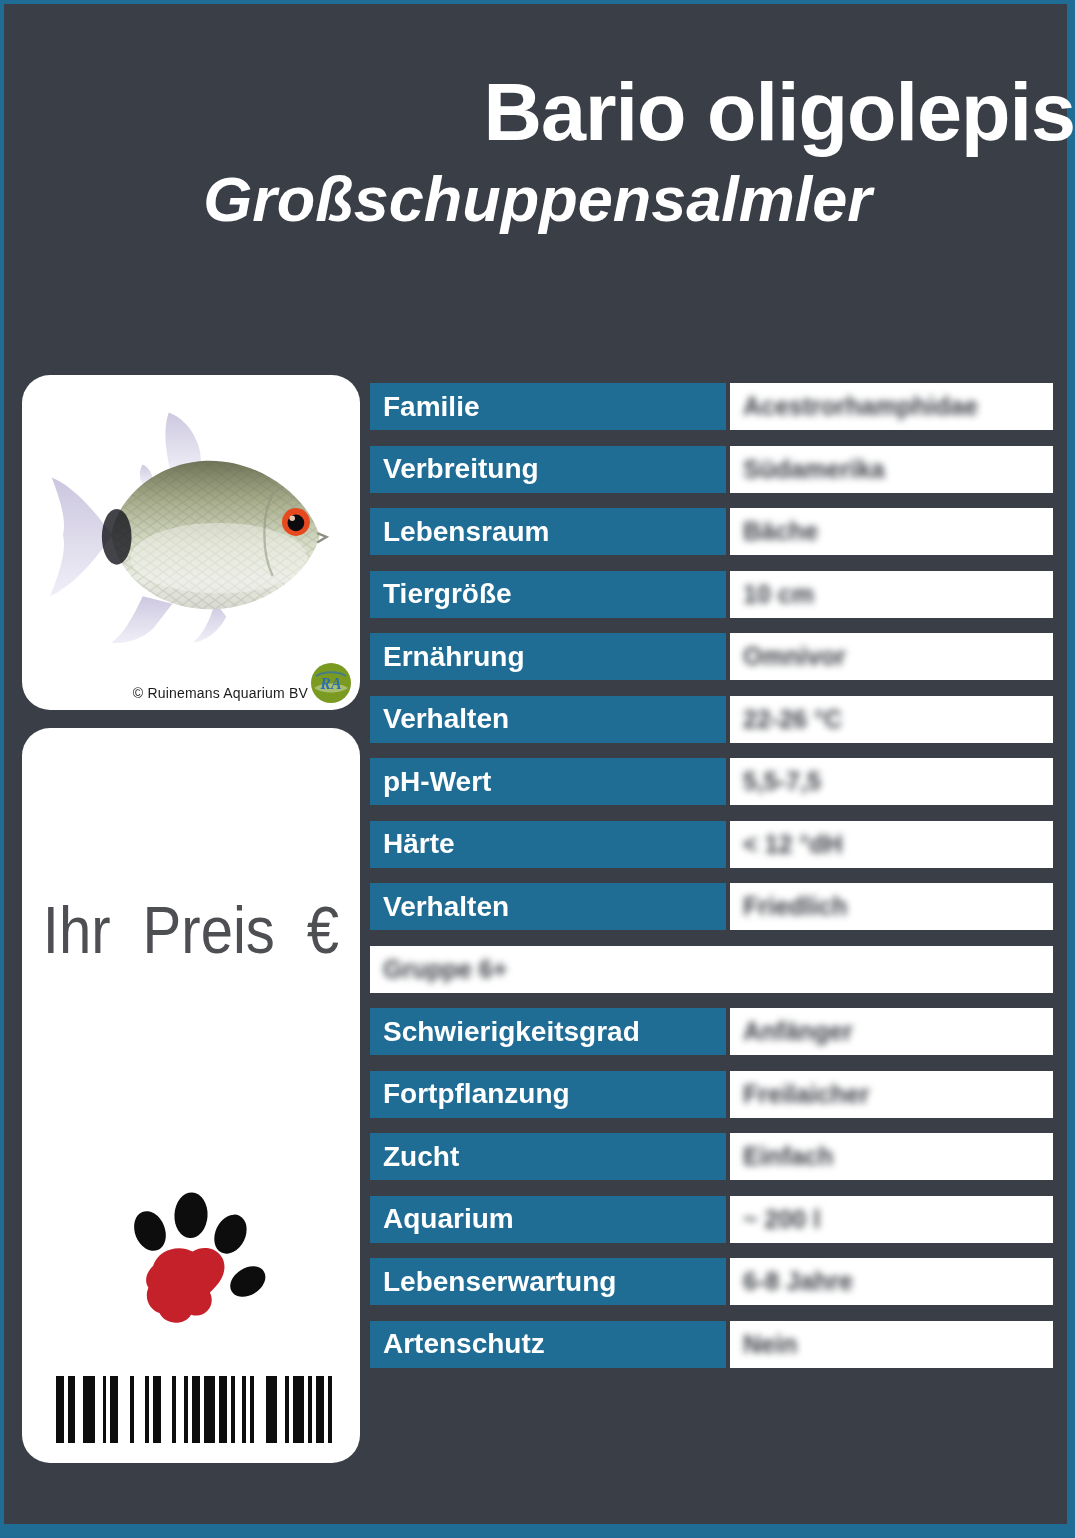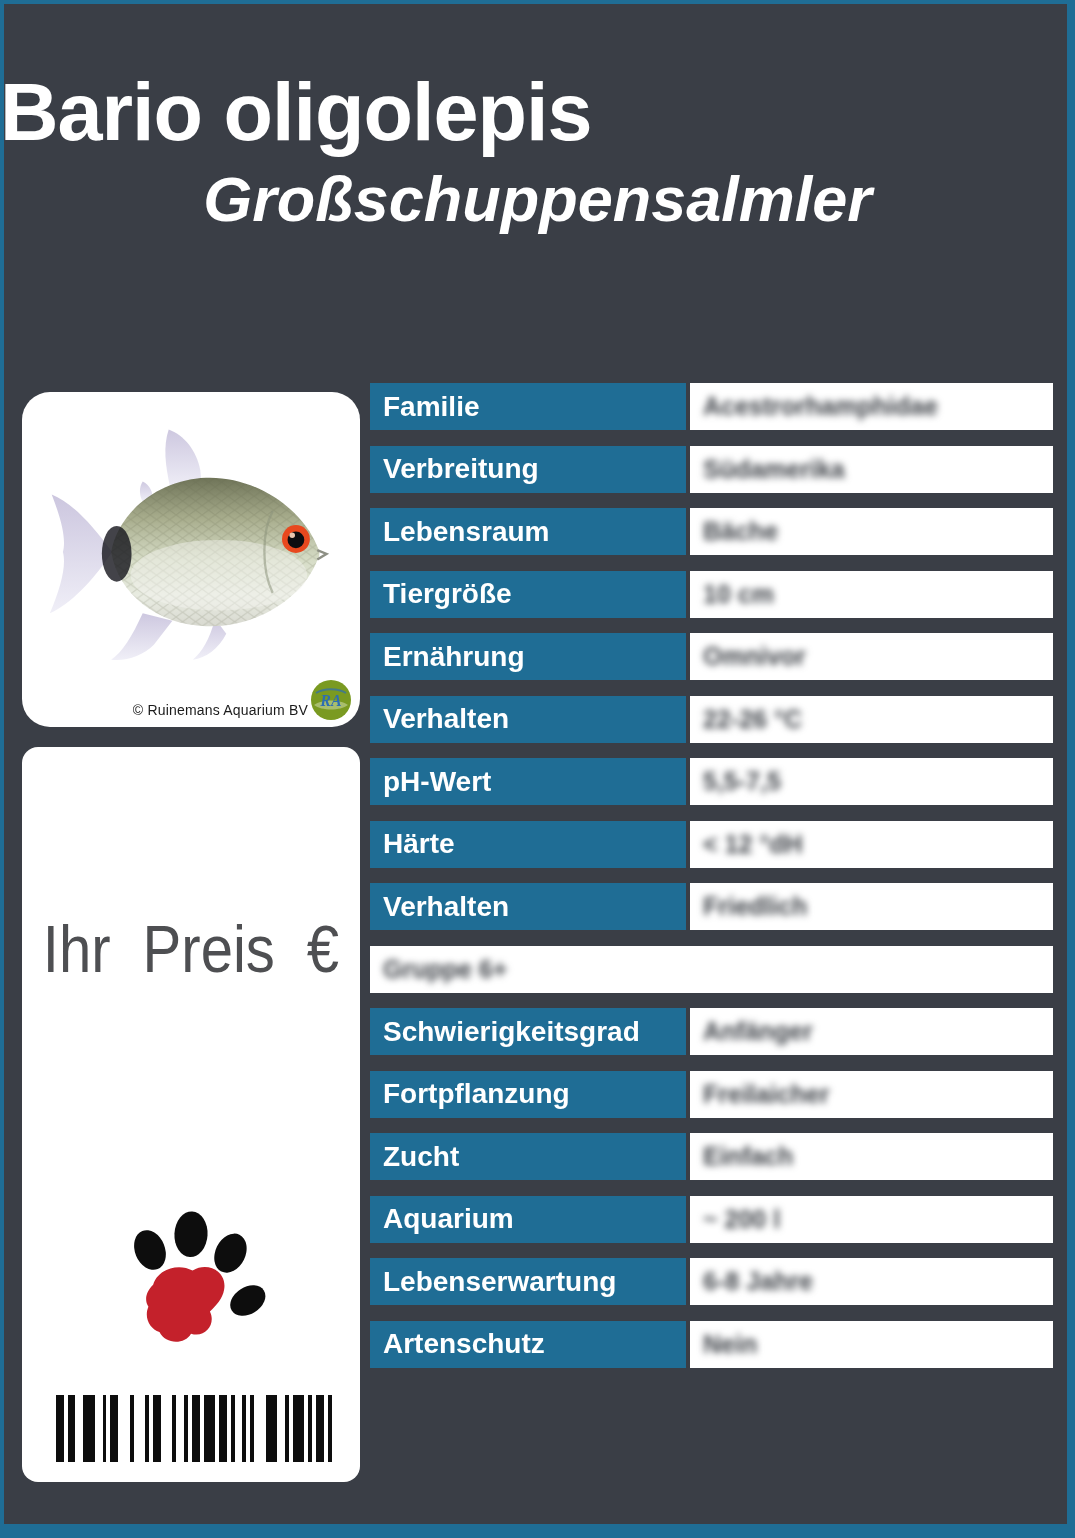--- a/index.html
+++ b/index.html
@@ -13,41 +13,41 @@
   .board {
     position: absolute;
     left: 4px; top: 4px;
     width: 1063px; height: 1520px;
     background: #3a3e46;
   }
   
   .title {
     position: absolute;
     top: 72px; left: 0; width: 100%;
-    text-align: left;
+    text-align: right;
     color: #ffffff;
     font-size: 81px;
     font-weight: 800;
     letter-spacing: -1px;
     line-height: 1.0;
   }
   .subtitle {
     position: absolute;
     top: 168px; left: 0; width: 100%;
     text-align: center;
     color: #ffffff;
     font-size: 63px;
     font-style: italic;
     font-weight: 700;
     line-height: 1.0;
   }
   
   .photo-card {
     position: absolute;
-    left: 22px; top: 392px;
+    left: 22px; top: 375px;
     width: 338px; height: 335px;
     background: #ffffff;
     border-radius: 28px;
     overflow: hidden;
   }
   .fish-svg { position: absolute; left: 6px; top: 30px; width: 326px; height: 260px; }
   .photo-credit {
     position: absolute;
     bottom: 9px; right: 52px;
     font-size: 14px;
@@ -57,23 +57,22 @@
   .ra-logo {
     position: absolute;
     bottom: 6px; right: 8px;
     width: 42px; height: 42px;
   }
   .price-card {
     position: absolute;
     left: 22px; top: 728px;
     width: 338px; height: 735px;
     background: #ffffff;
-    border-radius: 16px;
+    border-radius: 28px;
     overflow: hidden;
-    margin-top: 19px;
   }
   .price-text {
     position: absolute;
     top: 164px; left: 0; width: 100%;
     text-align: center;
     color: #4e4f52;
     font-size: 66px;
     font-weight: 400;
     word-spacing: 18px;
     transform: scaleX(0.88);
@@ -108,21 +107,21 @@
     position: absolute;
     left: 370px; top: 383px;
     width: 683px;
   }
   .row {
     display: flex;
     height: 47px;
     margin-bottom: 15.5px;
   }
   .cell-label {
-    width: 316px;
+    width: 356px;
     margin-right: 4px;
     background: #1f6d95;
     color: #ffffff;
     font-size: 28px;
     font-weight: 700;
     display: flex;
     align-items: center;
     padding-left: 13px;
     flex-shrink: 0;
   }

